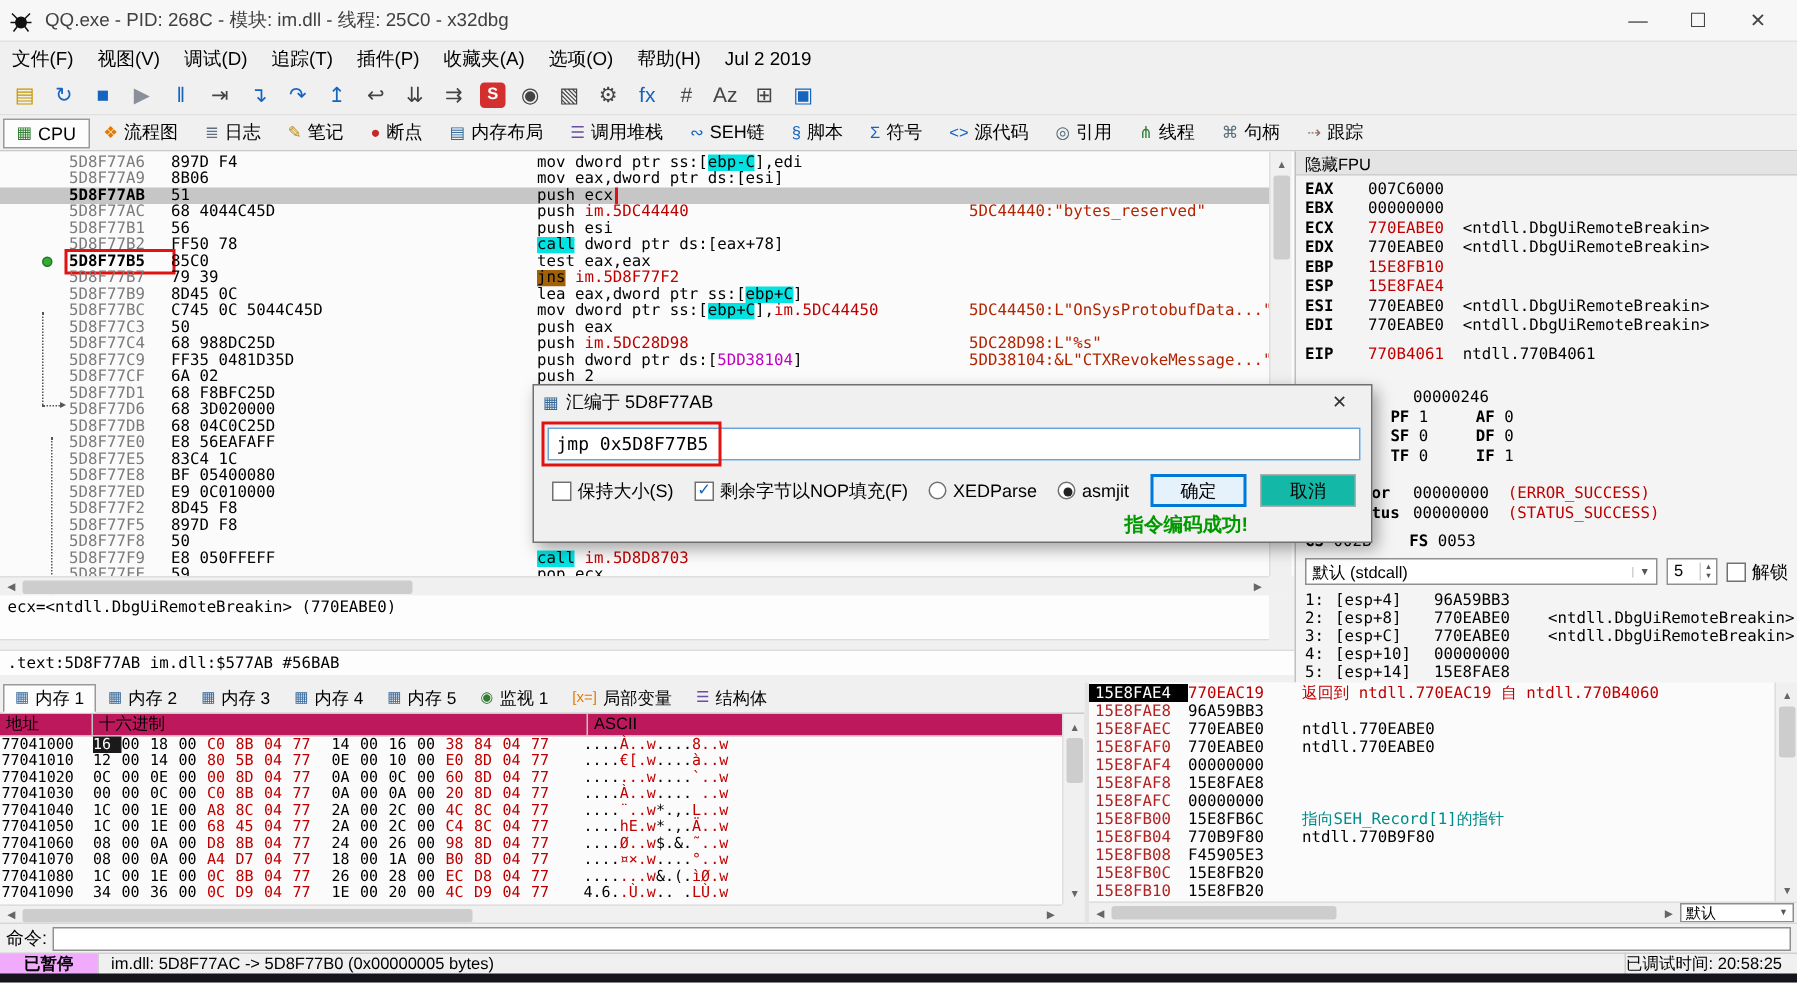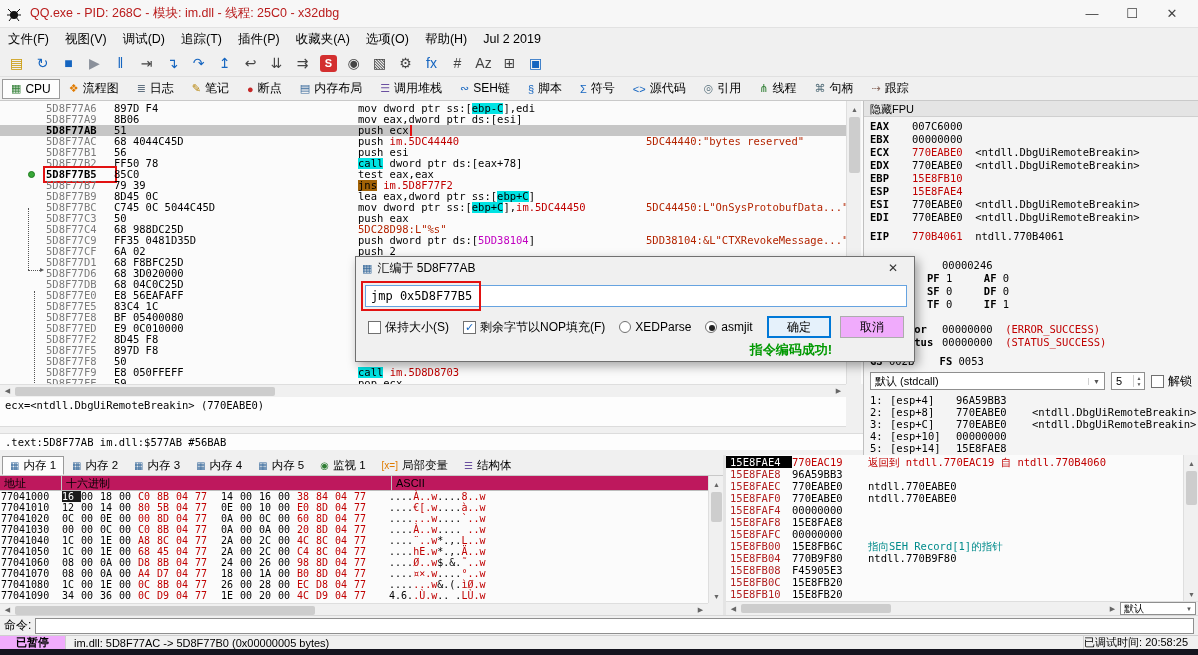--- a/index.html
+++ b/index.html
@@ -1,21 +1,21 @@
 <!DOCTYPE html>
 <html><head>
 <meta charset="utf-8">
 <style>
 *{box-sizing:border-box;margin:0;padding:0}
 html,body{width:1198px;height:655px;overflow:hidden;background:#f0f0f0;
   font-family:"Liberation Sans","DejaVu Sans",sans-serif;font-size:12px;color:#000}
 
 #titlebar{position:absolute;left:0;top:0;width:1198px;height:28px;background:#f7f7f7;
   display:flex;align-items:center;padding:0 6px;border-bottom:1px solid #e2e2e2}
-#titlebar .title{margin-left:8px;font-size:12.5px;color:#b91c1c}
+#titlebar .title{margin-left:8px;font-size:12.5px;color:#404040}
 .wbtns{margin-left:auto;display:flex}
 .wbtn{width:40px;height:26px;display:flex;align-items:center;justify-content:center;color:#444;font-size:13px}
 
 #menubar{position:absolute;left:0;top:28px;width:1198px;height:22px;background:#f0f0f0;display:flex;align-items:center;padding-left:0}
 .mitem{padding:2px 8px;font-size:12.5px}
 #toolbar{position:absolute;left:0;top:50px;width:1198px;height:27px;background:#f0f0f0;display:flex;align-items:center;padding-left:4px;border-bottom:1px solid #e0e0e0}
 .ticon{width:25px;height:22px;display:inline-flex;align-items:center;justify-content:center;font-size:14px;margin-right:1px}
 .ticon.badge{width:17px;height:17px;border-radius:3px;font-size:11px;font-weight:bold;margin:0 4px}
 #tabbar{position:absolute;left:0;top:77px;width:1198px;height:24px;background:#f0f0f0;display:flex;align-items:center;padding-left:2px;border-bottom:1px solid #c9c9c9}
 .tab{display:inline-flex;align-items:center;gap:4px;padding:2px 8px;margin:1px 0;font-size:12px;border:1px solid transparent}
@@ -136,21 +136,21 @@
 
 #dialog{position:absolute;left:355px;top:256px;width:560px;height:106px;background:#f0f0f0;border:1px solid #707070;
   box-shadow:3px 4px 10px rgba(0,0,0,.35);z-index:20}
 #dlgtitle{height:22px;display:flex;align-items:center;padding:0 6px;font-size:12px}
 #dlgicon{font-size:11px;color:#34679a;margin-right:5px}
 #dlgclose{margin-left:auto;width:30px;text-align:center;color:#333;font-size:12px}
 #dlginput{position:absolute;left:9px;top:28px;width:542px;height:22px;background:#fff;border:1px solid #66a3e0;
   font-family:"DejaVu Sans Mono",monospace;font-size:12px;padding:0 5px}
 #dlgrow{position:absolute;left:12px;top:58px;width:536px;height:24px;display:flex;align-items:center;gap:14px}
 #dlgrow .btns{margin-left:auto;display:flex;gap:9px}
-.dbtn{height:22px;min-width:64px;padding:0 12px;background:#f0abfc;border:1px solid #adadad;font-size:12px;
+.dbtn{height:22px;min-width:64px;padding:0 12px;background:#14b8a6;border:1px solid #adadad;font-size:12px;
   display:inline-flex;align-items:center;justify-content:center;font-family:"Liberation Sans",sans-serif}
 .dbtn.primary{background:#e5f1fb;border:2px solid #0078d7}
 #dlgstatus{position:absolute;right:82px;top:84px;color:#009900;font-weight:bold;font-size:13px}
 #annot-input{position:absolute;left:5px;top:24px;width:120px;height:30px;border:2px solid #e21212;z-index:5}
 </style>
 </head>
 <body>
 
 <div id="titlebar">
   <svg width="16" height="16">
@@ -268,21 +268,21 @@
       <div class="drow"><span class="dgut"></span><span class="daddr">5D8F77A9</span><span class="dbytes">8B06</span><span class="dinstr"><span class="iwrap"><span class="tok-n">mov eax,dword ptr ds:[esi]</span></span></span><span class="dcmt"></span></div>
       <div class="drow sel"><span class="dgut"></span><span class="daddr">5D8F77AB</span><span class="dbytes">51</span><span class="dinstr"><span class="iwrap rbox"><span class="tok-n">push ecx</span></span></span><span class="dcmt"></span></div>
       <div class="drow"><span class="dgut"></span><span class="daddr">5D8F77AC</span><span class="dbytes">68 4044C45D</span><span class="dinstr"><span class="iwrap"><span class="tok-n">push </span><span class="tok-r">im.5DC44440</span></span></span><span class="dcmt">5DC44440:"bytes_reserved"</span></div>
       <div class="drow"><span class="dgut"></span><span class="daddr">5D8F77B1</span><span class="dbytes">56</span><span class="dinstr"><span class="iwrap"><span class="tok-n">push esi</span></span></span><span class="dcmt"></span></div>
       <div class="drow"><span class="dgut"></span><span class="daddr">5D8F77B2</span><span class="dbytes">FF50 78</span><span class="dinstr"><span class="iwrap"><span class="tok-call">call</span><span class="tok-n"> dword ptr ds:[eax+78]</span></span></span><span class="dcmt"></span></div>
       <div class="drow"><span class="dgut"><span class="bpdot"></span></span><span class="daddr bp rbox">5D8F77B5</span><span class="dbytes">85C0</span><span class="dinstr"><span class="iwrap"><span class="tok-n">test eax,eax</span></span></span><span class="dcmt"></span></div>
       <div class="drow"><span class="dgut"></span><span class="daddr">5D8F77B7</span><span class="dbytes">79 39</span><span class="dinstr"><span class="iwrap"><span class="tok-jmp">jns</span><span class="tok-n"> </span><span class="tok-r">im.5D8F77F2</span></span></span><span class="dcmt"></span></div>
       <div class="drow"><span class="dgut"></span><span class="daddr">5D8F77B9</span><span class="dbytes">8D45 0C</span><span class="dinstr"><span class="iwrap"><span class="tok-n">lea eax,dword ptr ss:[</span><span class="tok-sk">ebp+C</span><span class="tok-n">]</span></span></span><span class="dcmt"></span></div>
       <div class="drow"><span class="dgut"></span><span class="daddr">5D8F77BC</span><span class="dbytes">C745 0C 5044C45D</span><span class="dinstr"><span class="iwrap"><span class="tok-n">mov dword ptr ss:[</span><span class="tok-sk">ebp+C</span><span class="tok-n">],</span><span class="tok-r">im.5DC44450</span></span></span><span class="dcmt">5DC44450:L"OnSysProtobufData..."</span></div>
       <div class="drow"><span class="dgut"></span><span class="daddr">5D8F77C3</span><span class="dbytes">50</span><span class="dinstr"><span class="iwrap"><span class="tok-n">push eax</span></span></span><span class="dcmt"></span></div>
-      <div class="drow"><span class="dgut"></span><span class="daddr">5D8F77C4</span><span class="dbytes">68 988DC25D</span><span class="dcmt">5DC28D98:L"%s"</span></div>
+      <div class="drow"><span class="dgut"></span><span class="daddr">5D8F77C4</span><span class="dbytes">68 988DC25D</span><span class="dinstr"><span class="iwrap"><span class="tok-n">push </span><span class="tok-r">im.5DC28D98</span></span></span><span class="dcmt">5DC28D98:L"%s"</span></div>
       <div class="drow"><span class="dgut"></span><span class="daddr">5D8F77C9</span><span class="dbytes">FF35 0481D35D</span><span class="dinstr"><span class="iwrap"><span class="tok-n">push dword ptr ds:[</span><span class="tok-m">5DD38104</span><span class="tok-n">]</span></span></span><span class="dcmt">5DD38104:&amp;L"CTXRevokeMessage..."</span></div>
       <div class="drow"><span class="dgut"></span><span class="daddr">5D8F77CF</span><span class="dbytes">6A 02</span><span class="dinstr"><span class="iwrap"><span class="tok-n">push 2</span></span></span><span class="dcmt"></span></div>
       <div class="drow"><span class="dgut"></span><span class="daddr">5D8F77D1</span><span class="dbytes">68 F8BFC25D</span><span class="dinstr"><span class="iwrap"><span class="tok-n">push </span><span class="tok-r">im.5DC2BFF8</span></span></span><span class="dcmt">5DC2BFF8:"func"</span></div>
       <div class="drow"><span class="dgut"></span><span class="daddr">5D8F77D6</span><span class="dbytes">68 3D020000</span><span class="dinstr"><span class="iwrap"></span></span><span class="dcmt"></span></div>
       <div class="drow"><span class="dgut"></span><span class="daddr">5D8F77DB</span><span class="dbytes">68 04C0C25D</span><span class="dinstr"><span class="iwrap"></span></span><span class="dcmt"></span></div>
       <div class="drow"><span class="dgut"></span><span class="daddr">5D8F77E0</span><span class="dbytes">E8 56EAFAFF</span><span class="dinstr"><span class="iwrap"></span></span><span class="dcmt"></span></div>
       <div class="drow"><span class="dgut"></span><span class="daddr">5D8F77E5</span><span class="dbytes">83C4 1C</span><span class="dinstr"><span class="iwrap"></span></span><span class="dcmt"></span></div>
       <div class="drow"><span class="dgut"></span><span class="daddr">5D8F77E8</span><span class="dbytes">BF 05400080</span><span class="dinstr"><span class="iwrap"></span></span><span class="dcmt"></span></div>
       <div class="drow"><span class="dgut"></span><span class="daddr">5D8F77ED</span><span class="dbytes">E9 0C010000</span><span class="dinstr"><span class="iwrap"></span></span><span class="dcmt"></span></div>
       <div class="drow"><span class="dgut"></span><span class="daddr">5D8F77F2</span><span class="dbytes">8D45 F8</span><span class="dinstr"><span class="iwrap"></span></span><span class="dcmt"></span></div>

